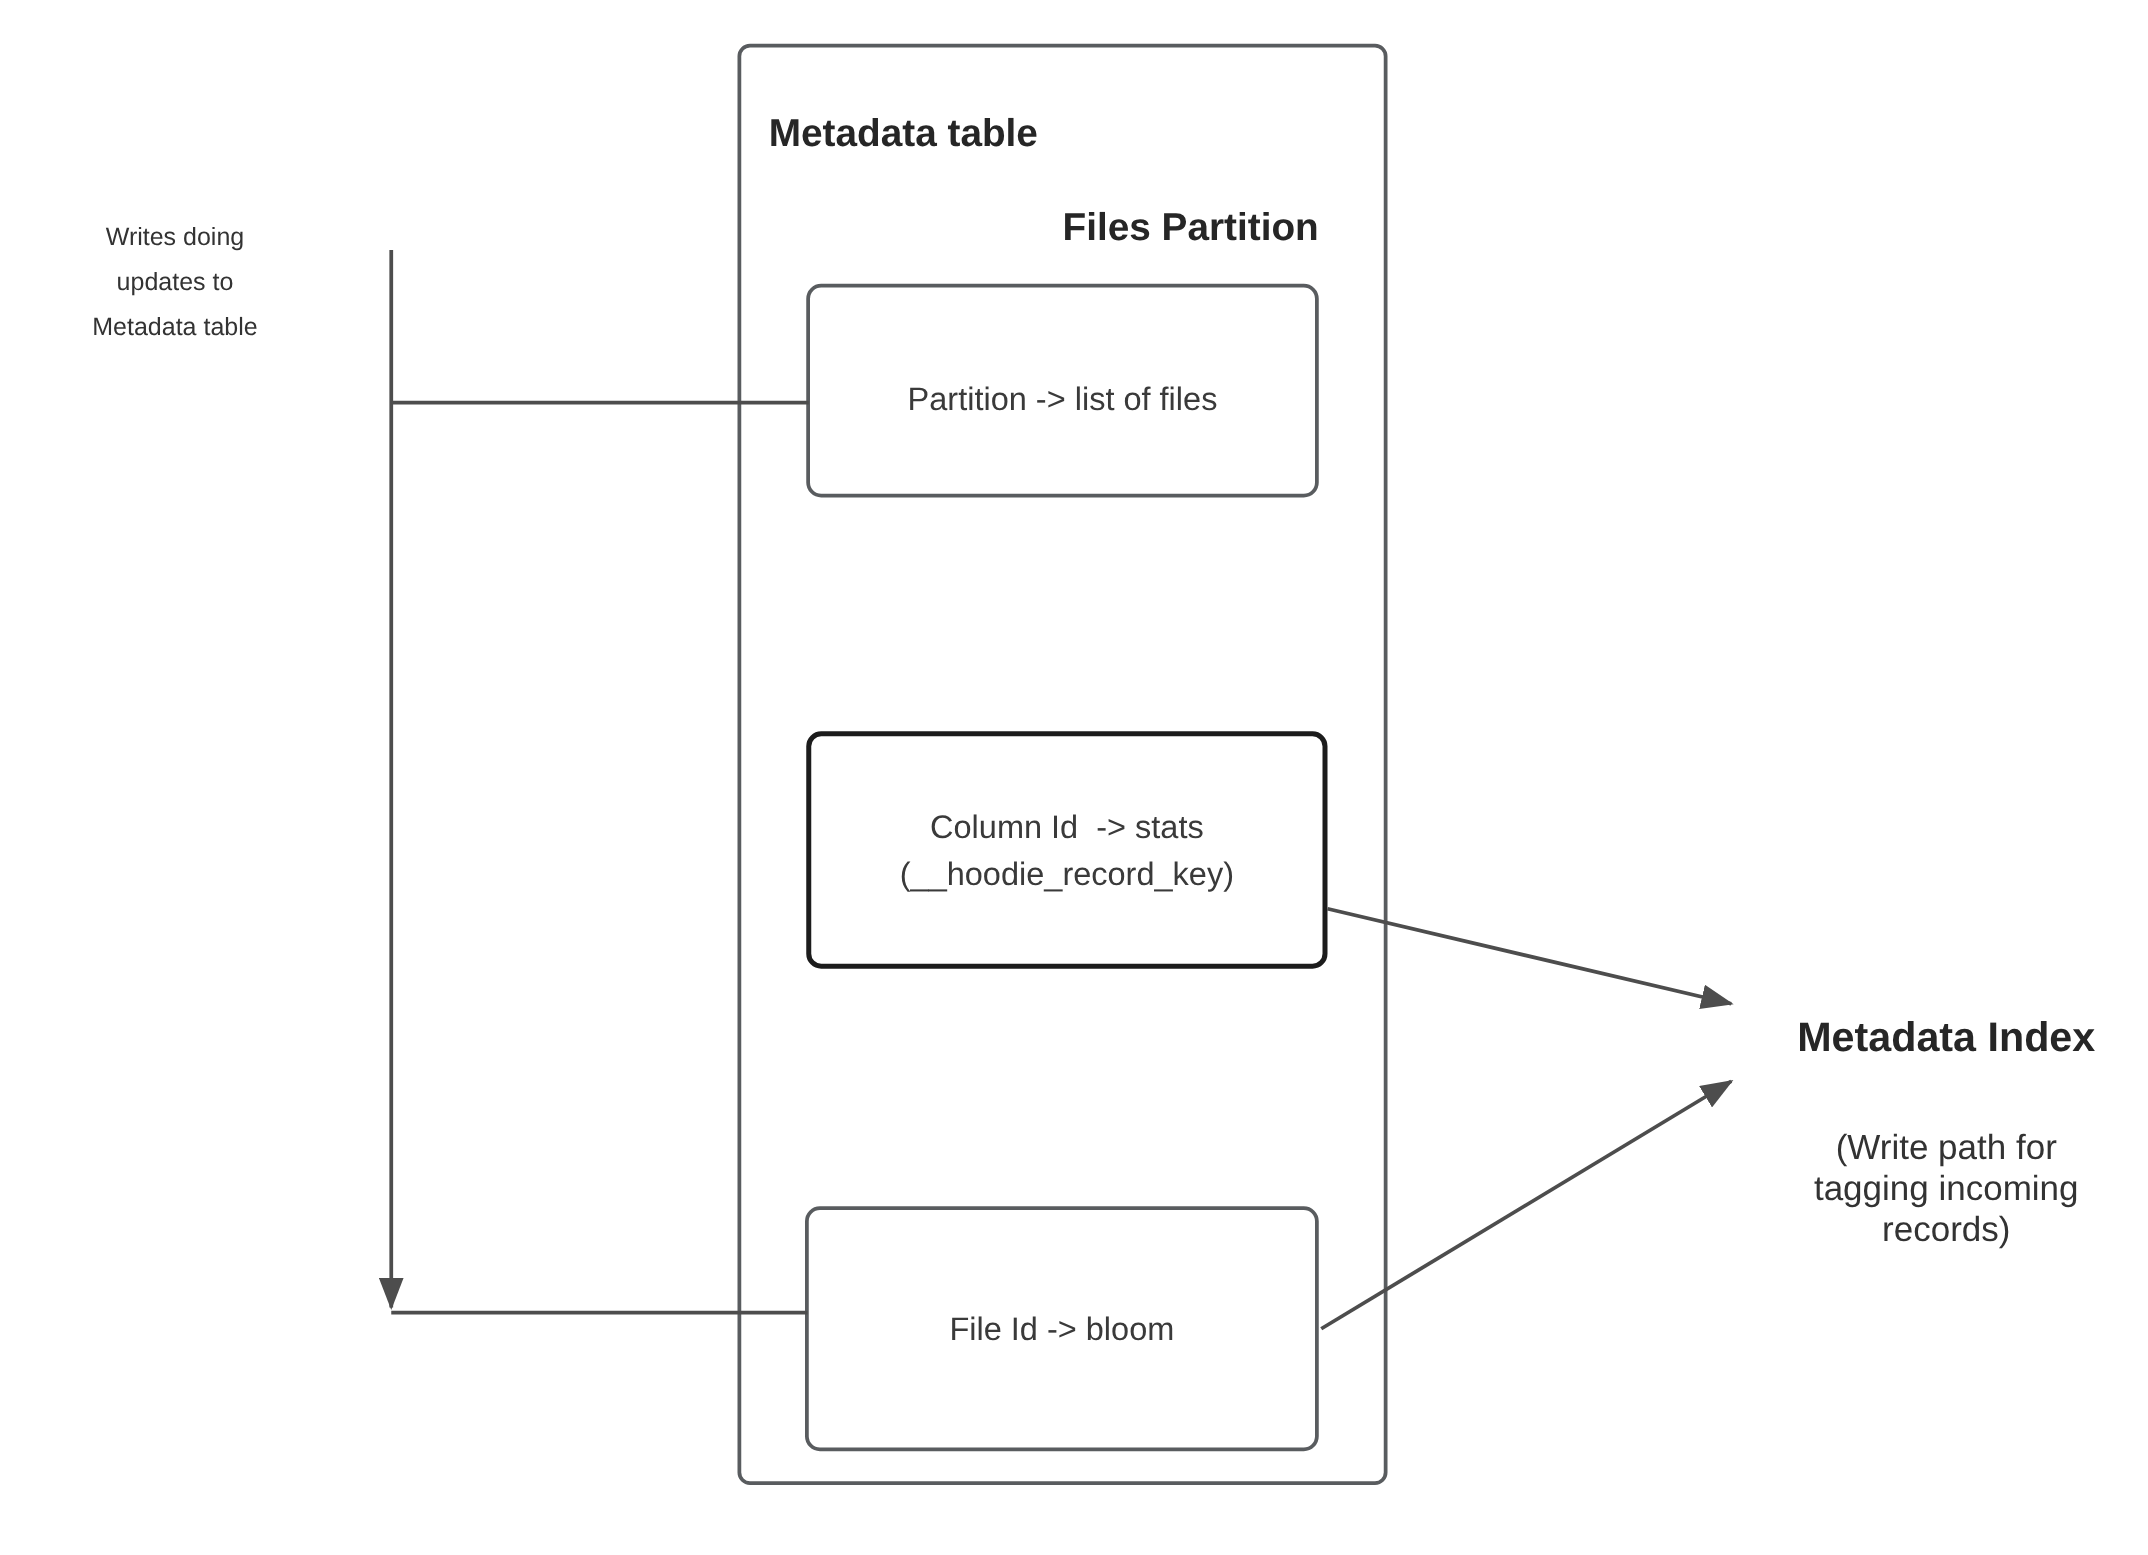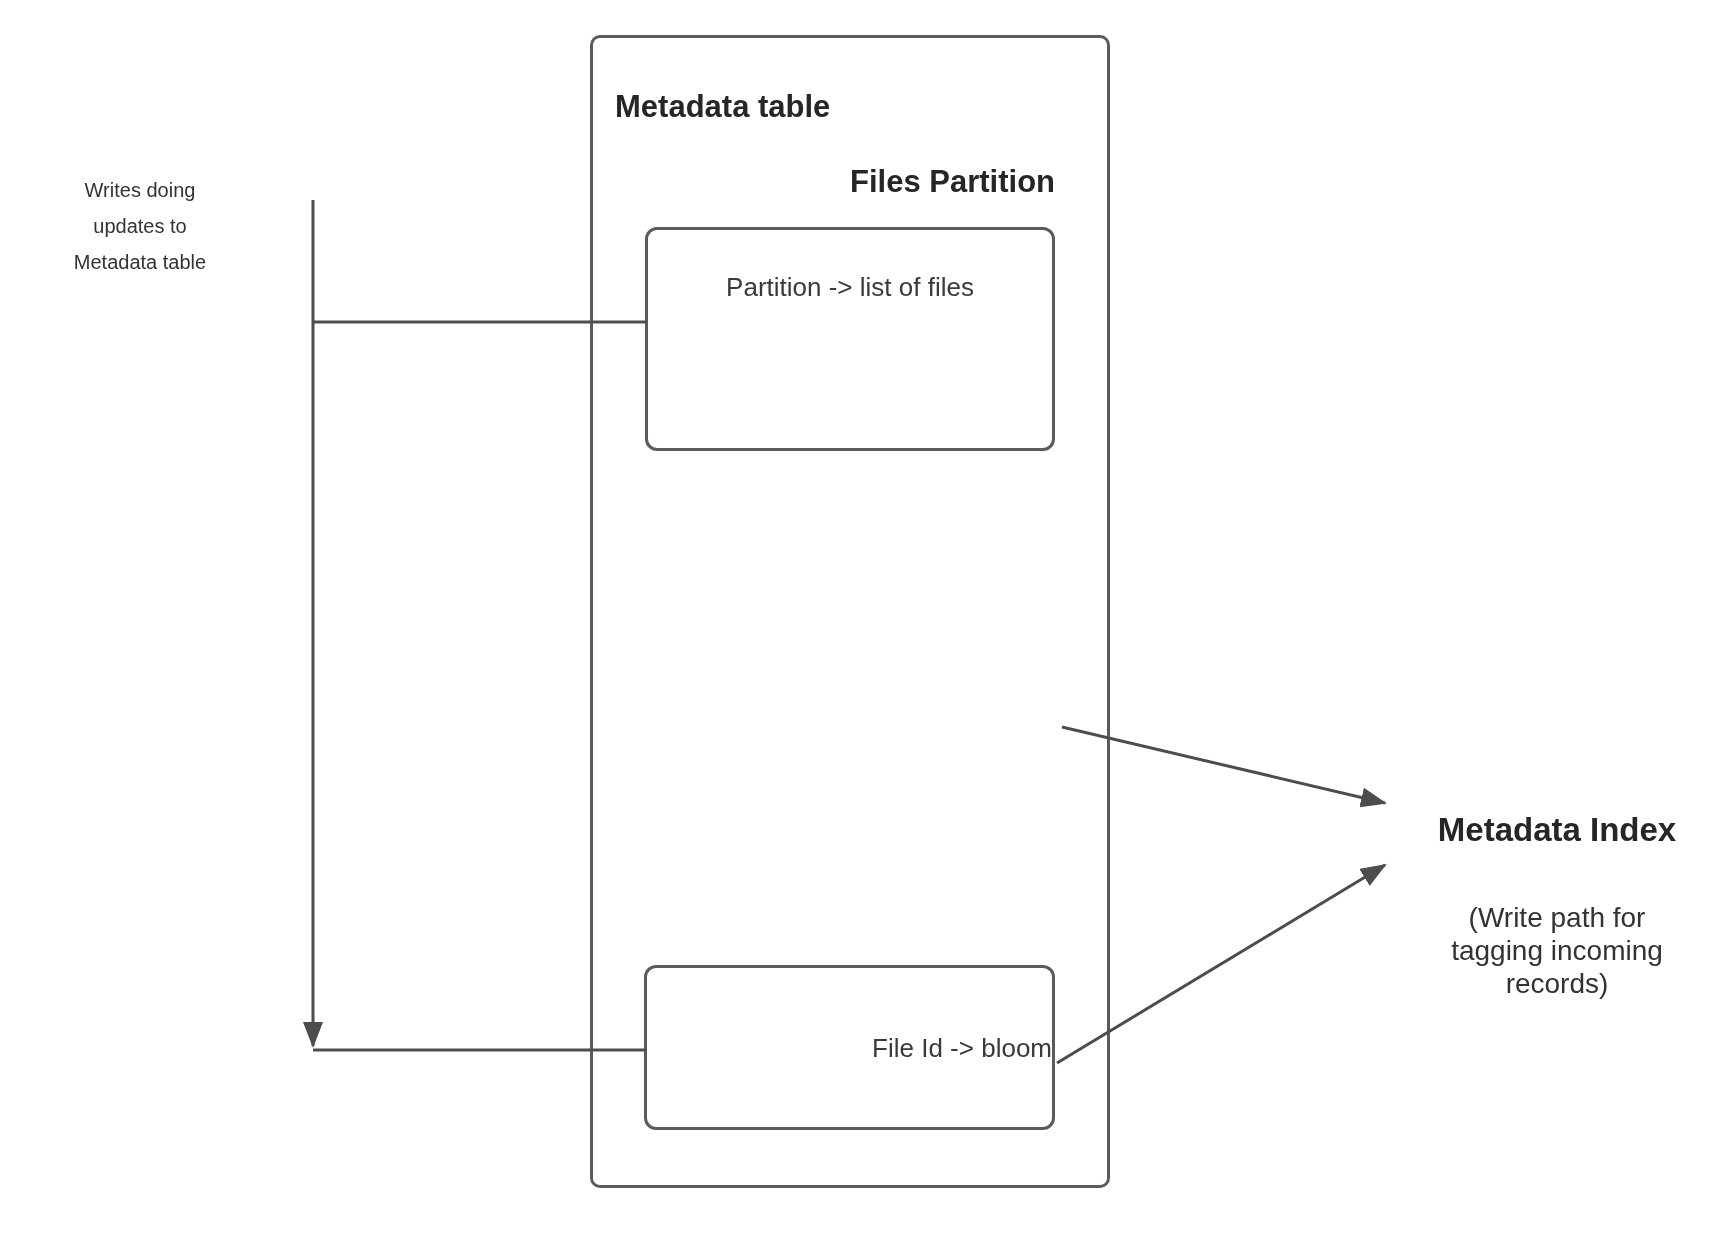--- a/index.html
+++ b/index.html
@@ -97,28 +97,32 @@
 updates to
 Metadata table</div>
 
   <div class="abs" style="left:590px; top:35px; width:520px; height:1153px;
        border:3px solid #595c5f; border-radius:10px; box-sizing:border-box; background:#ffffff;"></div>
 
   <div class="diagram-title" style="left:615px; top:85px;">Metadata table</div>
 
   <div class="heading" style="left:645px; top:161px; width:410px;text-align:right;">Files Partition</div>
 
-  <div class="box top-aligned" style="left:645px; top:227px; width:410px; height:224px; padding-top:38px;">
+  <div class="box top-aligned" style="left:645px; top:227px; width:410px; height:171px; padding-top:70px;">
     <div class="body-text">Partition -&gt; list of files</div>
   </div>
 
 
+  <div class="box emphasis" style="left:645px; top:585px; width:417px; height:190px;">
+    <div class="body-text">Column Id  -&gt; stats
+(__hoodie_record_key)</div>
+  </div>
 
 
-  <div class="box" style="left:644px; top:965px; width:411px; height:165px;justify-content:flex-end;">
+  <div class="box" style="left:644px; top:965px; width:411px; height:196px;">
     <div class="body-text">File Id -&gt; bloom</div>
   </div>
 
   <div class="index-title" style="left:1392px; top:810px; width:330px;">Metadata Index</div>
 
   <div class="index-subtitle" style="left:1392px; top:901px; width:330px;">(Write path for
 tagging incoming
 records)</div>
 
   <svg class="overlay" width="1718" height="1244" viewBox="0 0 1718 1244">

